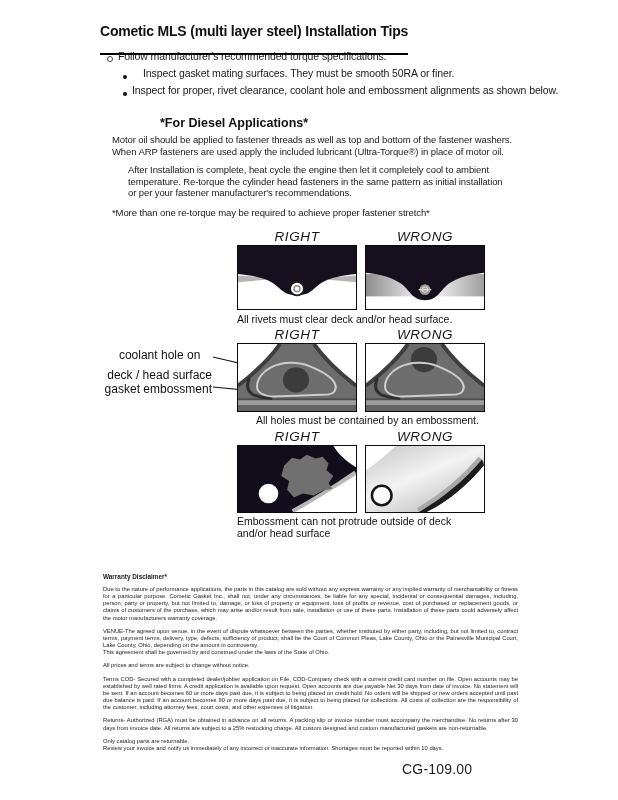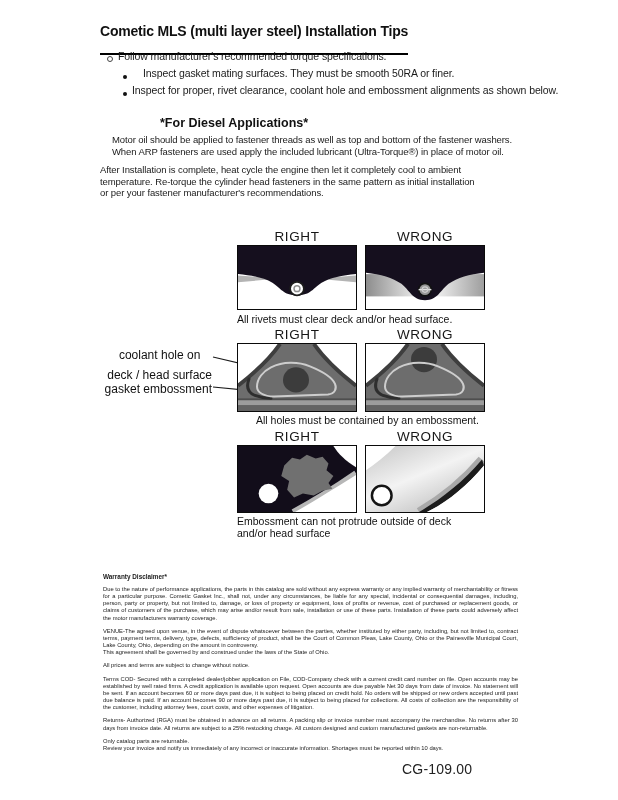--- a/index.html
+++ b/index.html
@@ -6,21 +6,21 @@
   .page{position:relative;width:618px;height:800px;background:#ffffff;
         font-family:"Liberation Sans",sans-serif;color:#1a1a1a;overflow:hidden;}
   .abs{position:absolute;}
   .title{font-size:14px;font-weight:bold;letter-spacing:-0.2px;
          border-bottom:2px solid #000;padding-bottom:14px;display:inline-block;color:#111;}
   .bullet-row{display:flex;align-items:flex-end;gap:5px;font-size:10.5px;letter-spacing:-0.1px;}
   .o-bullet{width:4px;height:4px;border:1px solid #444;border-radius:50%;margin-top:3px;flex:none;}
   .dot-bullet{width:4px;height:4px;background:#111;border-radius:50%;margin-top:3.5px;flex:none;}
   .h2{font-size:12.5px;font-weight:bold;color:#111;}
   .body{font-size:9.5px;line-height:11.5px;letter-spacing:-0.1px;white-space:pre-line;width:420px;}
-  .dg-label{font-size:13.5px;letter-spacing:0.6px;width:120px;text-align:center;color:#161616;}
+  .dg-label{font-size:13.5px;letter-spacing:0.6px;width:120px;text-align:center;color:#161616;font-style:italic;}
   .panel{border:1.6px solid #0a0a0a;box-sizing:border-box;background:#fff;}
   .panel svg{display:block;width:100%;height:100%;}
   .caption{font-size:10.5px;line-height:12px;white-space:pre-line;color:#111;}
   .ann{font-size:12px;line-height:20px;text-align:center;white-space:pre-line;color:#111;}
   .disc-wrap{width:415px;}
   .disc-h{font-size:6.4px;font-weight:bold;margin:0 0 6px 0;}
   .disc{font-size:5.8px;line-height:7.15px;text-align:justify;white-space:pre-line;margin:0 0 6px 0;color:#222;}
   .footer{font-size:14px;letter-spacing:0.2px;color:#222;}
 </style>
 </head>
@@ -43,23 +43,24 @@
     </div>
     <div class="bullet-row" style="height:17px;margin-left:16px;">
       <span class="dot-bullet"></span>
       <span>Inspect for proper, rivet clearance, coolant hole and embossment alignments as shown below.</span>
     </div>
   </div>
 
   <div class="abs h2" style="left:112px;top:116px;margin-left:48px;">*For Diesel Applications*</div>
   <div class="abs body" style="left:112px;top:134px;">Motor oil should be applied to fastener threads as well as top and bottom of the fastener washers.
 When ARP fasteners are used apply the included lubricant (Ultra-Torque®) in place of motor oil.</div>
-  <div class="abs body" style="left:100px;top:164px;">After Installation is complete, heat cycle the engine then let it completely cool to ambient
+  <div class="abs body" style="left:128px;top:164px;">After Installation is complete, heat cycle the engine then let it completely cool to ambient
 temperature. Re-torque the cylinder head fasteners in the same pattern as initial installation
 or per your fastener manufacturer's recommendations.</div>
+  <div class="abs body" style="left:112px;top:207px;">*More than one re-torque may be required to achieve proper fastener stretch*</div>
 
   <div class="abs dg-label" style="left:237px;top:229px;">RIGHT</div>
   <div class="abs dg-label" style="left:365px;top:229px;">WRONG</div>
 
   <div class="abs panel" style="left:237px;top:245px;width:120px;height:65px;">
     <svg viewBox="0 0 120 65" preserveAspectRatio="none">
       <rect width="120" height="65" fill="#ffffff"></rect>
       <polygon points="0,30.5 42,33.5 0,37.5" fill="#b4b4b4"></polygon>
       <polygon points="120,30.5 78,33.5 120,37.5" fill="#b4b4b4"></polygon>
       <path d="M0,0 H120 V29 C106,30.5 94,32.5 85,38 C77,43 74,51 60,51 C46,51 43,43 35,38 C26,32.5 14,30.5 0,29 Z" fill="#150f1e"></path>

